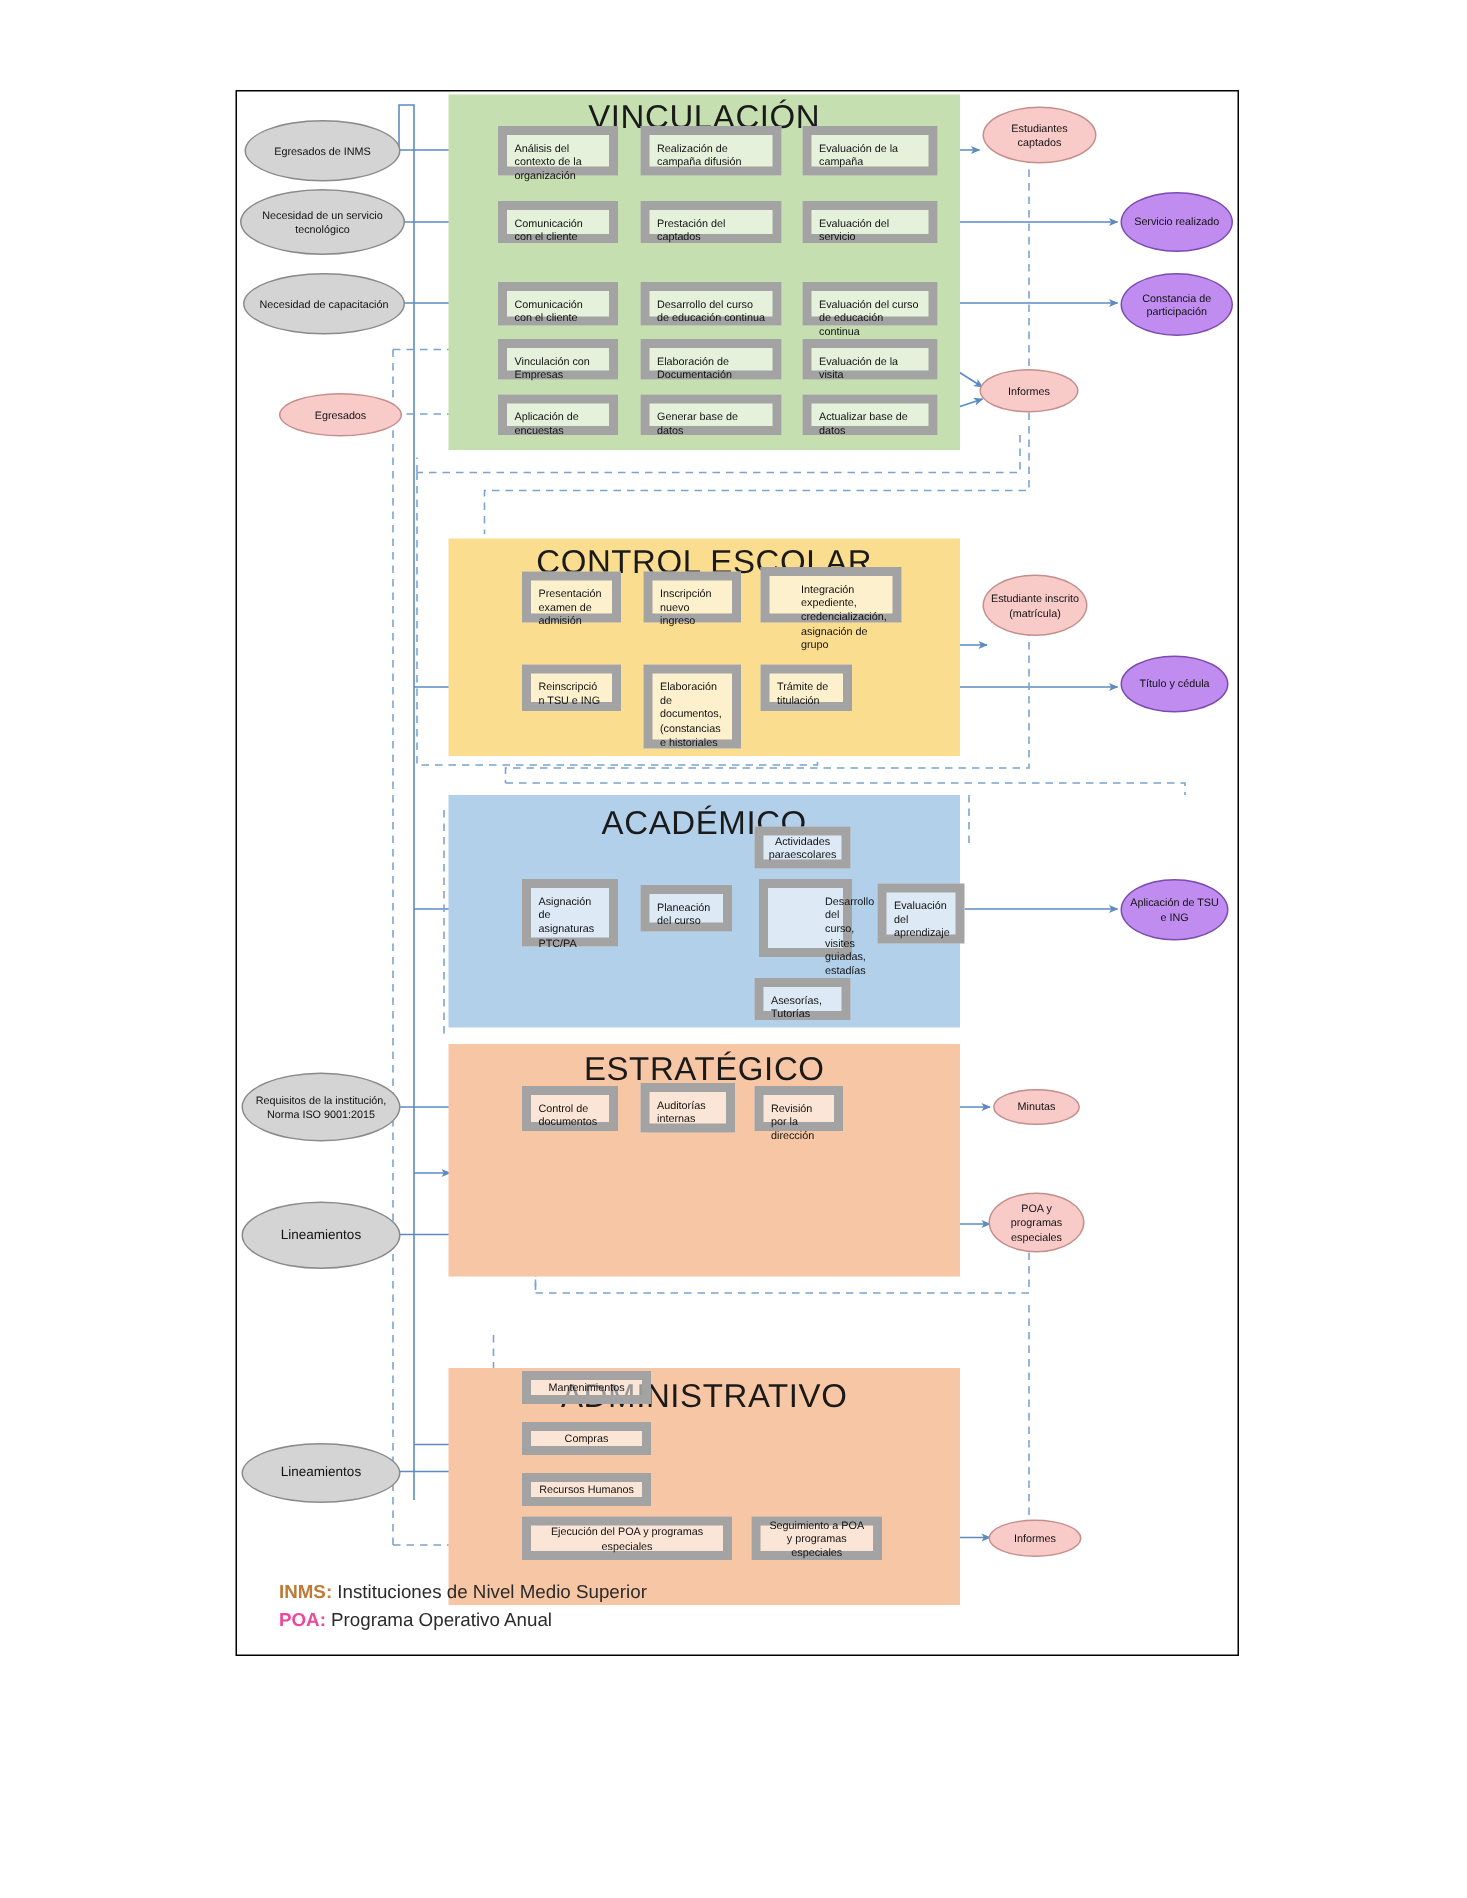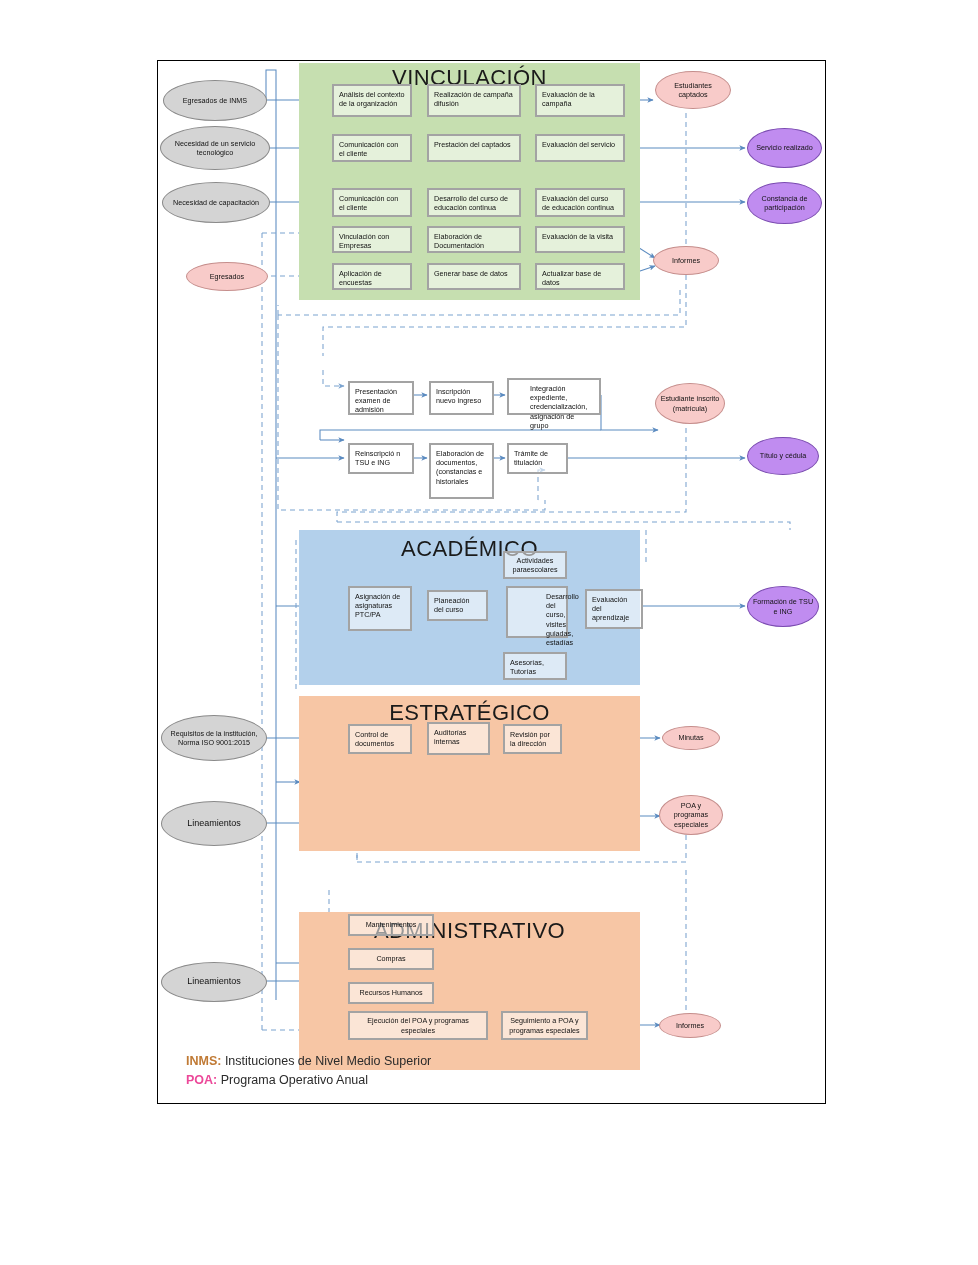--- a/index.html
+++ b/index.html
@@ -2,21 +2,21 @@
 <html><head>
 <meta charset="utf-8">
 <style>
   html,body{margin:0;padding:0;background:#fff;}
   body{font-family:"Liberation Sans", sans-serif;}
   #root{position:relative;width:978px;height:1265px;background:#ffffff;overflow:hidden;}
   #frame{position:absolute;left:157px;top:60px;width:669px;height:1044px;border:1.5px solid #000;box-sizing:border-box;background:#fff;}
   #svgLayer{position:absolute;left:0;top:0;width:978px;height:1265px;pointer-events:none;}
   .panel{position:absolute;box-sizing:border-box;}
   .panel-title{position:absolute;width:100%;text-align:center;font-size:22px;color:#1a1a1a;letter-spacing:.4px;font-weight:400;}
-  .pbox{position:absolute;box-sizing:border-box;border:2px solid #a3a3a3;background:rgba(255,255,255,0.55);
+  .pbox{position:absolute;box-sizing:border-box;border:6px solid #a3a3a3;background:rgba(255,255,255,0.55);
         font-size:7.2px;color:#111;line-height:1.28;padding:4px 5px;}
   .pbox.ctr{text-align:center;display:flex;align-items:center;justify-content:center;}
   .oval{position:absolute;box-sizing:border-box;border:1px solid #808080;border-radius:50%;
         display:flex;align-items:center;justify-content:center;text-align:center;
         font-size:7.2px;color:#111;line-height:1.3;padding:2px 4px;}
   .oval.grey{background:#d4d4d4;border-color:#8a8a8a;}
   .oval.pink{background:#f8cbc9;border-color:#c58e8c;}
   .oval.purple{background:#c08cf0;border-color:#7a4bb0;}
   .oval.big{font-size:9px;}
   #legend{position:absolute;left:186px;top:1052px;font-size:12.5px;color:#2b2b2b;line-height:1.55;}
@@ -191,20 +191,23 @@
   <div class="oval purple" style="left:747px;top:128px;width:75px;height:40px;">
       <span>Servicio realizado</span>
     </div>
   <div class="oval purple" style="left:747px;top:182px;width:75px;height:42px;">
       <span>Constancia de participación</span>
     </div>
   <div class="oval pink" style="left:653px;top:246px;width:66px;height:29px;">
       <span>Informes</span>
     </div>
 
+  <div class="panel" style="left:299px;top:359px;width:341px;height:145px;background:#fbdd8f;">
+    <div class="panel-title" style="top:3px;">CONTROL ESCOLAR</div>
+  </div>
 
   <div class="pbox" style="left:348px;top:381px;width:66px;height:34px;"><span>Presentación examen de admisión</span></div>
   <div class="pbox" style="left:429px;top:381px;width:65px;height:34px;"><span>Inscripción nuevo ingreso</span></div>
   <div class="pbox" style="left:507px;top:378px;width:94px;height:37px;padding-left:21px;"><span>Integración expediente, credencialización, asignación de grupo</span></div>
 
   <div class="pbox" style="left:348px;top:443px;width:66px;height:31px;"><span>Reinscripció n TSU e ING</span></div>
   <div class="pbox" style="left:429px;top:443px;width:65px;height:56px;"><span>Elaboración de documentos, (constancias e historiales</span></div>
   <div class="pbox" style="left:507px;top:443px;width:61px;height:31px;"><span>Trámite de titulación</span></div>
 
   <div class="oval pink" style="left:655px;top:383px;width:70px;height:41px;">
@@ -221,21 +224,21 @@
   <div class="pbox ctr" style="left:503px;top:551px;width:64px;height:28px;">
       <span>Actividades paraescolares</span>
     </div>
   <div class="pbox" style="left:348px;top:586px;width:64px;height:45px;"><span>Asignación de asignaturas PTC/PA</span></div>
   <div class="pbox" style="left:427px;top:590px;width:61px;height:31px;"><span>Planeación del curso</span></div>
   <div class="pbox" style="left:506px;top:586px;width:62px;height:52px;padding-left:38px;"><span>Desarrollo del curso, visites guiadas, estadías</span></div>
   <div class="pbox" style="left:585px;top:589px;width:58px;height:40px;"><span>Evaluación del aprendizaje</span></div>
   <div class="pbox" style="left:503px;top:652px;width:64px;height:28px;"><span>Asesorías, Tutorías</span></div>
 
   <div class="oval purple" style="left:747px;top:586px;width:72px;height:41px;">
-      <span>Formación de TSU e ING</span>
+      <span>Aplicación de TSU e ING</span>
     </div>
 
   <div class="panel" style="left:299px;top:696px;width:341px;height:155px;background:#f7c6a5;">
     <div class="panel-title" style="top:4px;">ESTRATÉGICO</div>
   </div>
 
   <div class="oval grey" style="left:161px;top:715px;width:106px;height:46px;">
       <span>Requisitos de la institución, Norma ISO 9001:2015</span>
     </div>
   <div class="oval grey big" style="left:161px;top:801px;width:106px;height:45px;">

